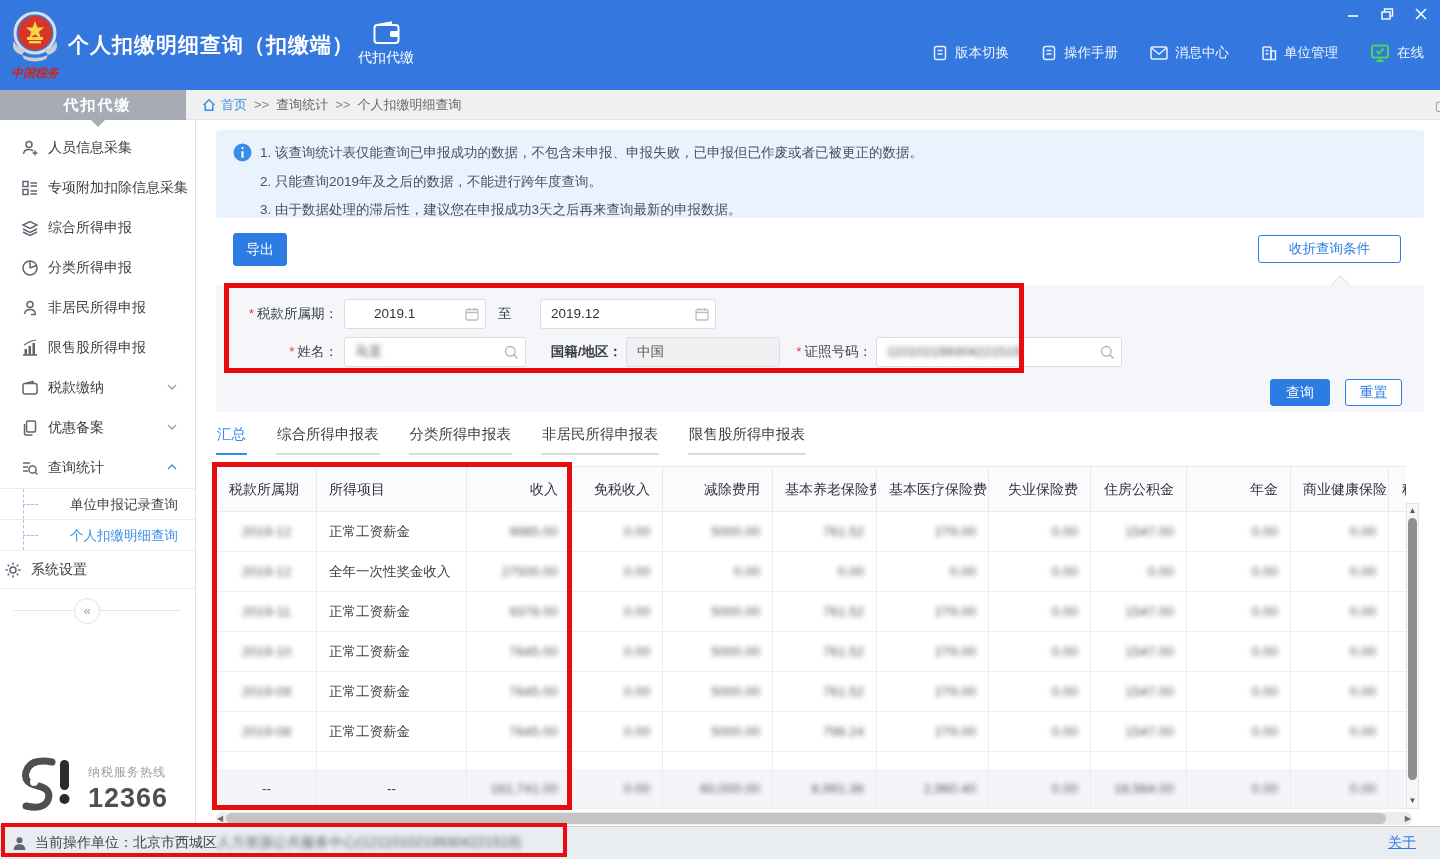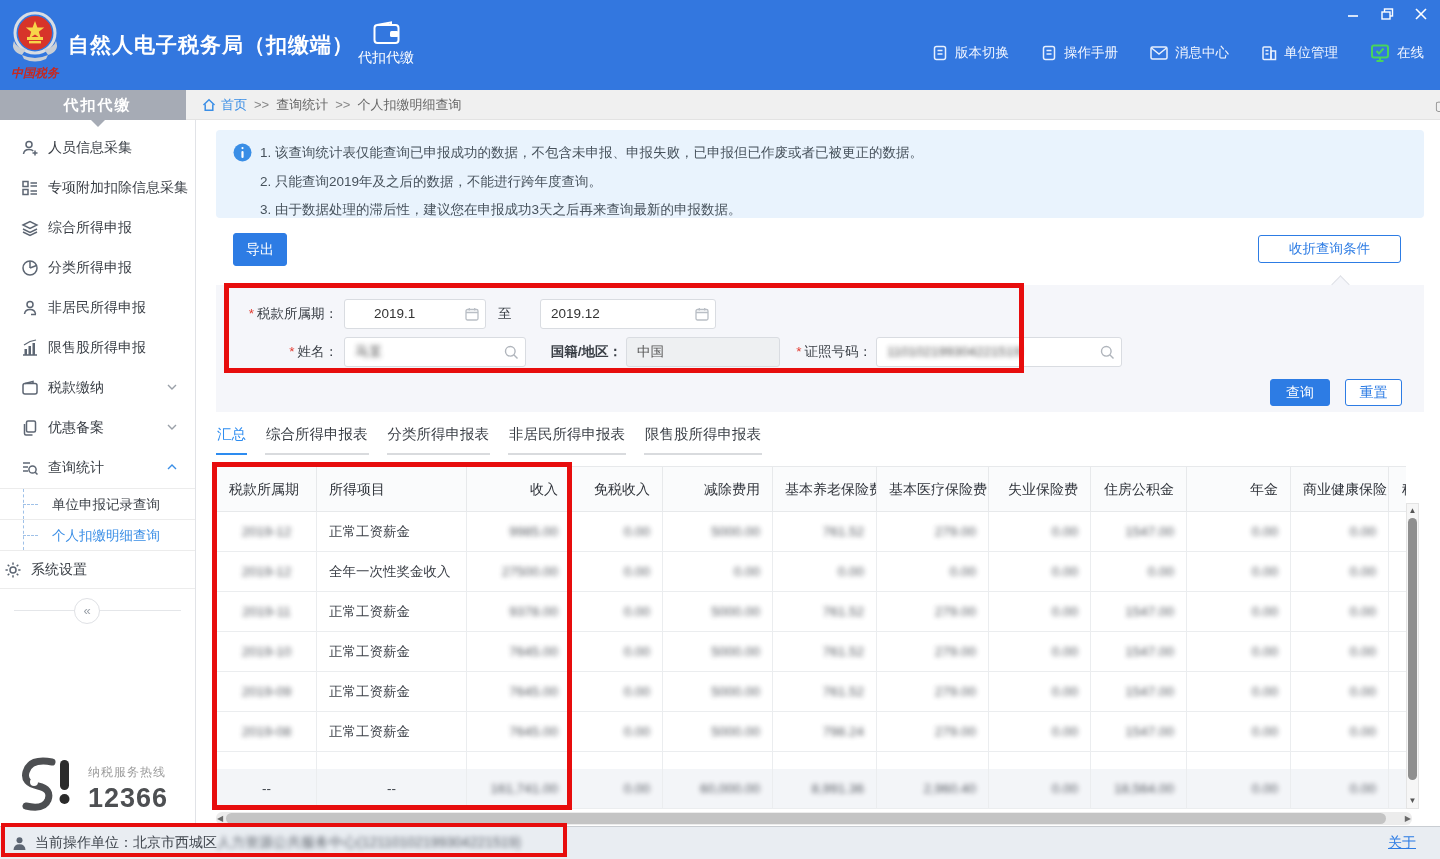--- a/index.html
+++ b/index.html
@@ -21,21 +21,21 @@
   
   .sidebar { position:absolute; left:0; top:90px; width:196px; height:736px; background:#fff; border-right:1px solid #e1e3e7; }
   .side-head { height:30px; background:#a6abb5; color:#fff; font-size:15px; font-weight:bold; text-align:center; line-height:30px; letter-spacing:2px; position:relative; }
   .side-head::after { content:""; position:absolute; left:50%; bottom:-7px; margin-left:-8px; border:8px solid transparent; border-top:8px solid #a6abb5; border-bottom:none; }
   .side-menu { position:absolute; left:0; top:38px; width:100%; }
   .side-item { height:40px; display:flex; align-items:center; padding-left:20px; cursor:pointer; position:relative; }
   .side-item .ic { width:19px; height:19px; display:flex; align-items:center; justify-content:center; }
   .side-item .txt { margin-left:9px; font-size:14px; color:#3a3f46; }
   .side-item .chev { position:absolute; right:18px; top:16px; }
   .side-sub-wrap { border-top:1px solid #ececec; }
-  .side-sub { height:31px; line-height:31px; padding-left:52px; font-size:13.5px; color:#3a3f46; border-bottom:1px solid #ececec; position:relative; cursor:pointer; }
+  .side-sub { height:31px; line-height:31px; padding-left:70px; font-size:13.5px; color:#3a3f46; border-bottom:1px solid #ececec; position:relative; cursor:pointer; }
   .side-sub::before { content:""; position:absolute; left:23px; top:0; height:100%; border-left:1px dashed #9fc1e8; }
   .side-sub::after { content:""; position:absolute; left:23px; top:15px; width:15px; border-top:1px dashed #9fc1e8; }
   .side-sub.active { color:#3a8ee6; }
   .side-settings { height:38px; display:flex; align-items:center; padding-left:4px; border-bottom:1px solid #ececec; cursor:pointer; }
   .side-settings .txt { margin-left:9px; font-size:14px; color:#3a3f46; }
   .collapse-row { position:absolute; left:0; top:508px; width:100%; height:26px; }
   .collapse-row .line { position:absolute; left:14px; right:14px; top:12px; border-top:1px solid #e4e6e9; }
   .collapse-btn { position:absolute; left:74px; top:0; width:26px; height:26px; border-radius:50%; background:#fff; border:1px solid #dfe1e5; color:#9aa0a8; font-size:13px; text-align:center; line-height:24px; cursor:pointer; }
   .hotline { position:absolute; left:14px; bottom:12px; display:flex; align-items:flex-end; gap:8px; }
   .hotline-texts .t1 { font-size:12px; color:#9b9b9b; letter-spacing:1px; }
@@ -65,21 +65,21 @@
   .caret-up { position:absolute; left:1118px; top:-7px; width:13px; height:13px; background:#f5f6fa; border-left:1px solid #dfe1e6; border-top:1px solid #dfe1e6; transform:rotate(45deg); }
   .flabel { position:absolute; font-size:13.5px; color:#3a3f46; text-align:right; white-space:nowrap; }
   .flabel .req { color:#e23b30; margin-right:3px; }
   .inp { position:absolute; height:30px; background:#fff; border:1px solid #d9dce1; border-radius:3px; font-size:13.5px; color:#333; line-height:28px; padding:0 26px 0 10px; white-space:nowrap; overflow:hidden; }
   .inp.disabled { background:#eef0f2; color:#555; }
   .inp .icr { position:absolute; right:6px; top:7px; }
   .query-btn { position:absolute; left:1054px; top:94px; width:60px; height:27px; font-size:14px; }
   .reset-btn { position:absolute; left:1129px; top:94px; width:57px; height:27px; font-size:14px; }
 
   
-  .tabs { position:absolute; left:20px; top:305px; display:flex; gap:18px; }
+  .tabs { position:absolute; left:20px; top:305px; display:flex; gap:29px; }
   .tab { font-size:14.5px; color:#3a3f46; padding:0 1px 9px 1px; border-bottom:2px solid #d9dbde; cursor:pointer; white-space:nowrap; }
   .tab.active { color:#2d8cf0; border-bottom-color:#2d8cf0; }
 
   
   .table-wrap { position:absolute; left:20px; top:346px; width:1190px; height:343px; overflow:hidden; border-top:1px solid #e7e9eb; border-left:1px solid #e7e9eb; }
   .tr { display:flex; width:1220px; }
   .td { flex:none; height:40px; line-height:39px; font-size:13.5px; color:#3c4048; border-right:1px solid #ebedef; border-bottom:1px solid #ebedef; padding:0 12px; overflow:hidden; white-space:nowrap; }
   .th { height:45px; line-height:44px; background:#fafbfc; color:#30343b; font-size:14px; border-right:1px solid #e7e9eb; border-bottom:1px solid #e7e9eb; }
   .aC { text-align:center; } .aL { text-align:left; } .aR { text-align:right; }
   .tr.partial { height:17px; overflow:hidden; }
@@ -119,21 +119,21 @@
         <circle cx="27" cy="28" r="17" fill="#d7342a"></circle>
         <polygon points="27,16 29.4,22.6 36.2,22.6 30.8,26.8 32.8,33.4 27,29.4 21.2,33.4 23.2,26.8 17.8,22.6 24.6,22.6" fill="#f7d54a"></polygon>
         <rect x="19" y="32" width="16" height="3" fill="#f7d54a"></rect>
         <rect x="21" y="36" width="12" height="2.4" fill="#f7d54a"></rect>
         <path d="M6 36 Q2 46 14 50 L18 44 Q8 43 6 36 Z" fill="#c9ced5"></path>
         <path d="M48 36 Q52 46 40 50 L36 44 Q46 43 48 36 Z" fill="#c9ced5"></path>
         <path d="M14 50 Q27 56 40 50 L38 54 Q27 59 16 54 Z" fill="#c9ced5"></path>
         <text x="27" y="72" font-size="12" font-style="italic" font-weight="bold" fill="#c8281e" text-anchor="middle">中国税务</text>
       </svg>
     </div>
-    <div class="app-title">自然人电子税务局（扣缴端）</div>
+    <div class="app-title">个人扣缴明细查询（扣缴端）</div>
 
     <div class="nav-tab">
       <svg width="27" height="24" viewBox="0 0 27 24" style="margin:0 auto">
         <rect x="1.5" y="4" width="24" height="18" rx="3" fill="none" stroke="#fff" stroke-width="2"></rect>
         <path d="M4 4 L18 1.5 L18 4" fill="none" stroke="#fff" stroke-width="2"></path>
         <rect x="17" y="10" width="8.5" height="6" rx="1.5" fill="#fff"></rect>
       </svg>
       <span class="lbl">代扣代缴</span>
     </div>
 

